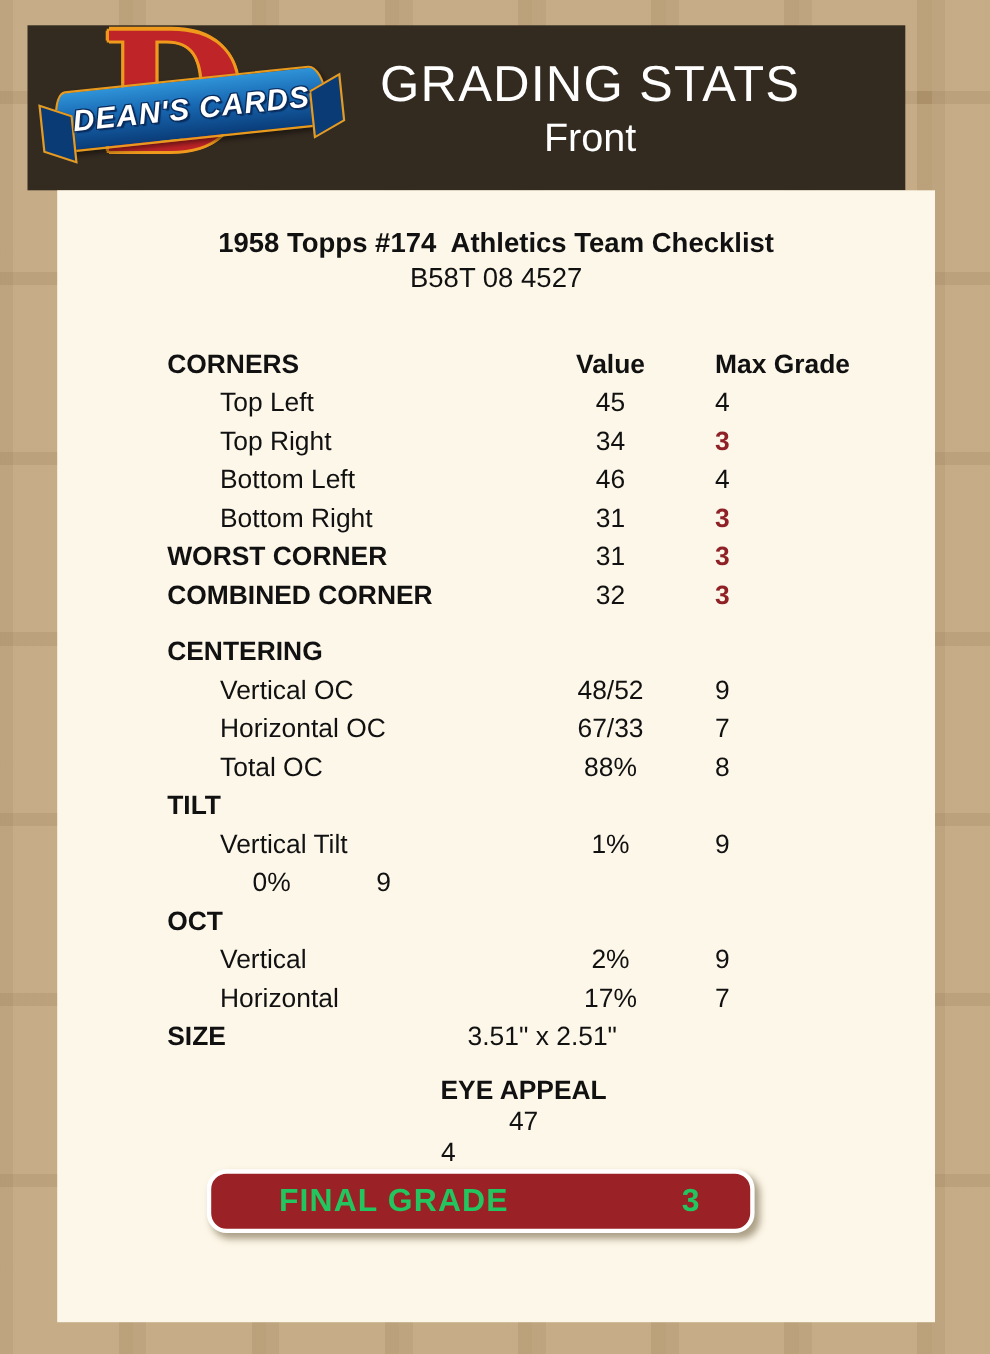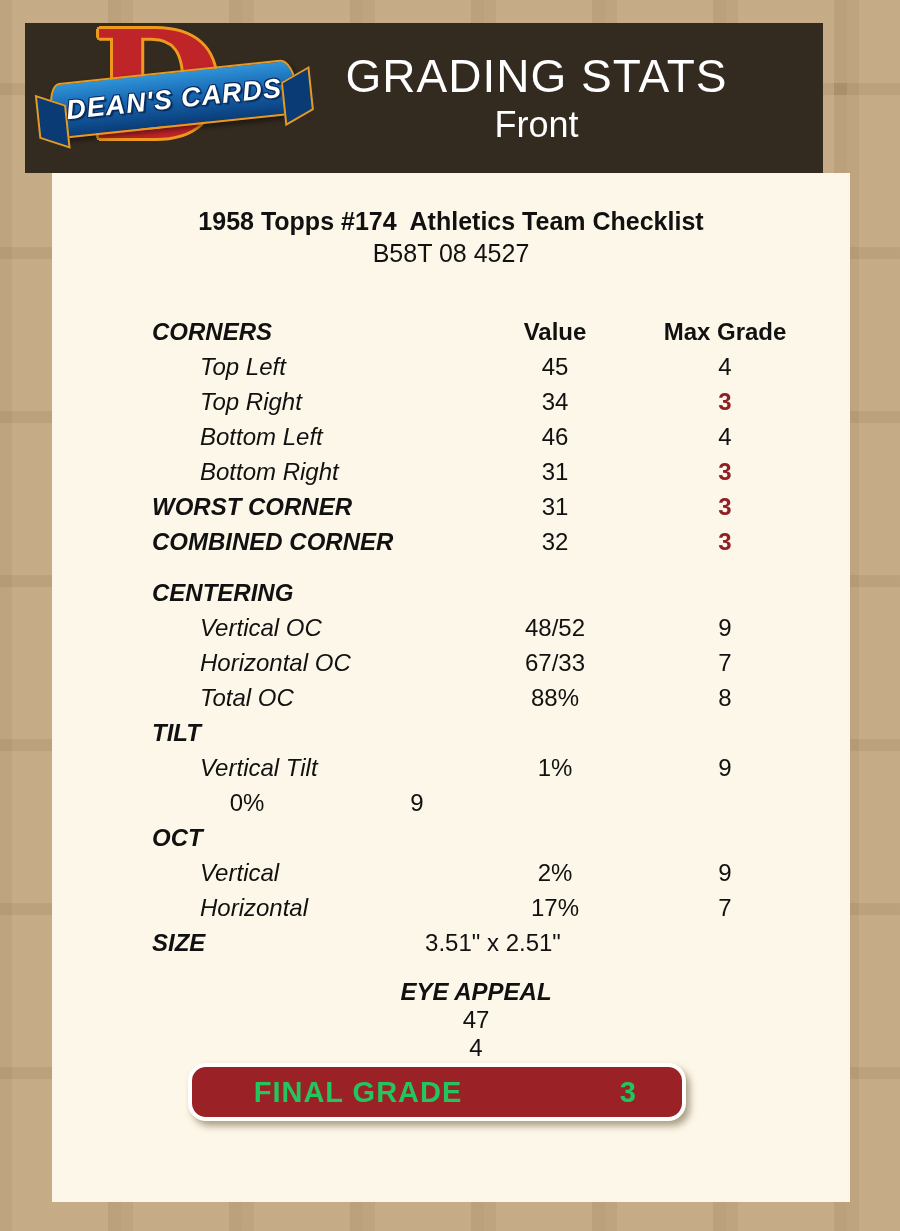--- a/index.html
+++ b/index.html
@@ -65,23 +65,23 @@
   
   .panel {
     position:absolute; left:52px; top:173px; width:798px; height:1029px;
     background:var(--panel-bg,#fdf7e9); color:#111;
   }
   .card-title { margin-top:32px; text-align:center; font-size:25px; font-weight:bold; line-height:32px; white-space:pre-wrap; }
   .card-serial { text-align:center; font-size:25px; line-height:32px; }
 
   .stats-table { margin:45px 50px 0 100px; }
   .row { display:flex; align-items:center; height:35px; font-size:24px; }
-  .c-label { flex:1; white-space:pre;font-style:italic; }
+  .c-label { flex:1; white-space:pre; }
   .c-val { width:190px; text-align:center; }
-  .c-max { width:150px; text-align:center; }
+  .c-max { width:150px; text-align:left; }
   .row.item .c-label { padding-left:48px; }
   .row.columns-header .c-label, .row.columns-header .c-val, .row.columns-header .c-max,
   .row.section .c-label, .row.total .c-label, .row.size .c-label { font-weight:bold; }
   .row.size .c-val { transform:translateX(-62px); white-space:nowrap; }
   .alert { color:var(--alert,#8e2026); font-weight:bold; }
   .gap-md { margin-top:16px; }
   .gap-lg { margin-top:18px;flex-direction:column; }
 
   
   .final-grade {

